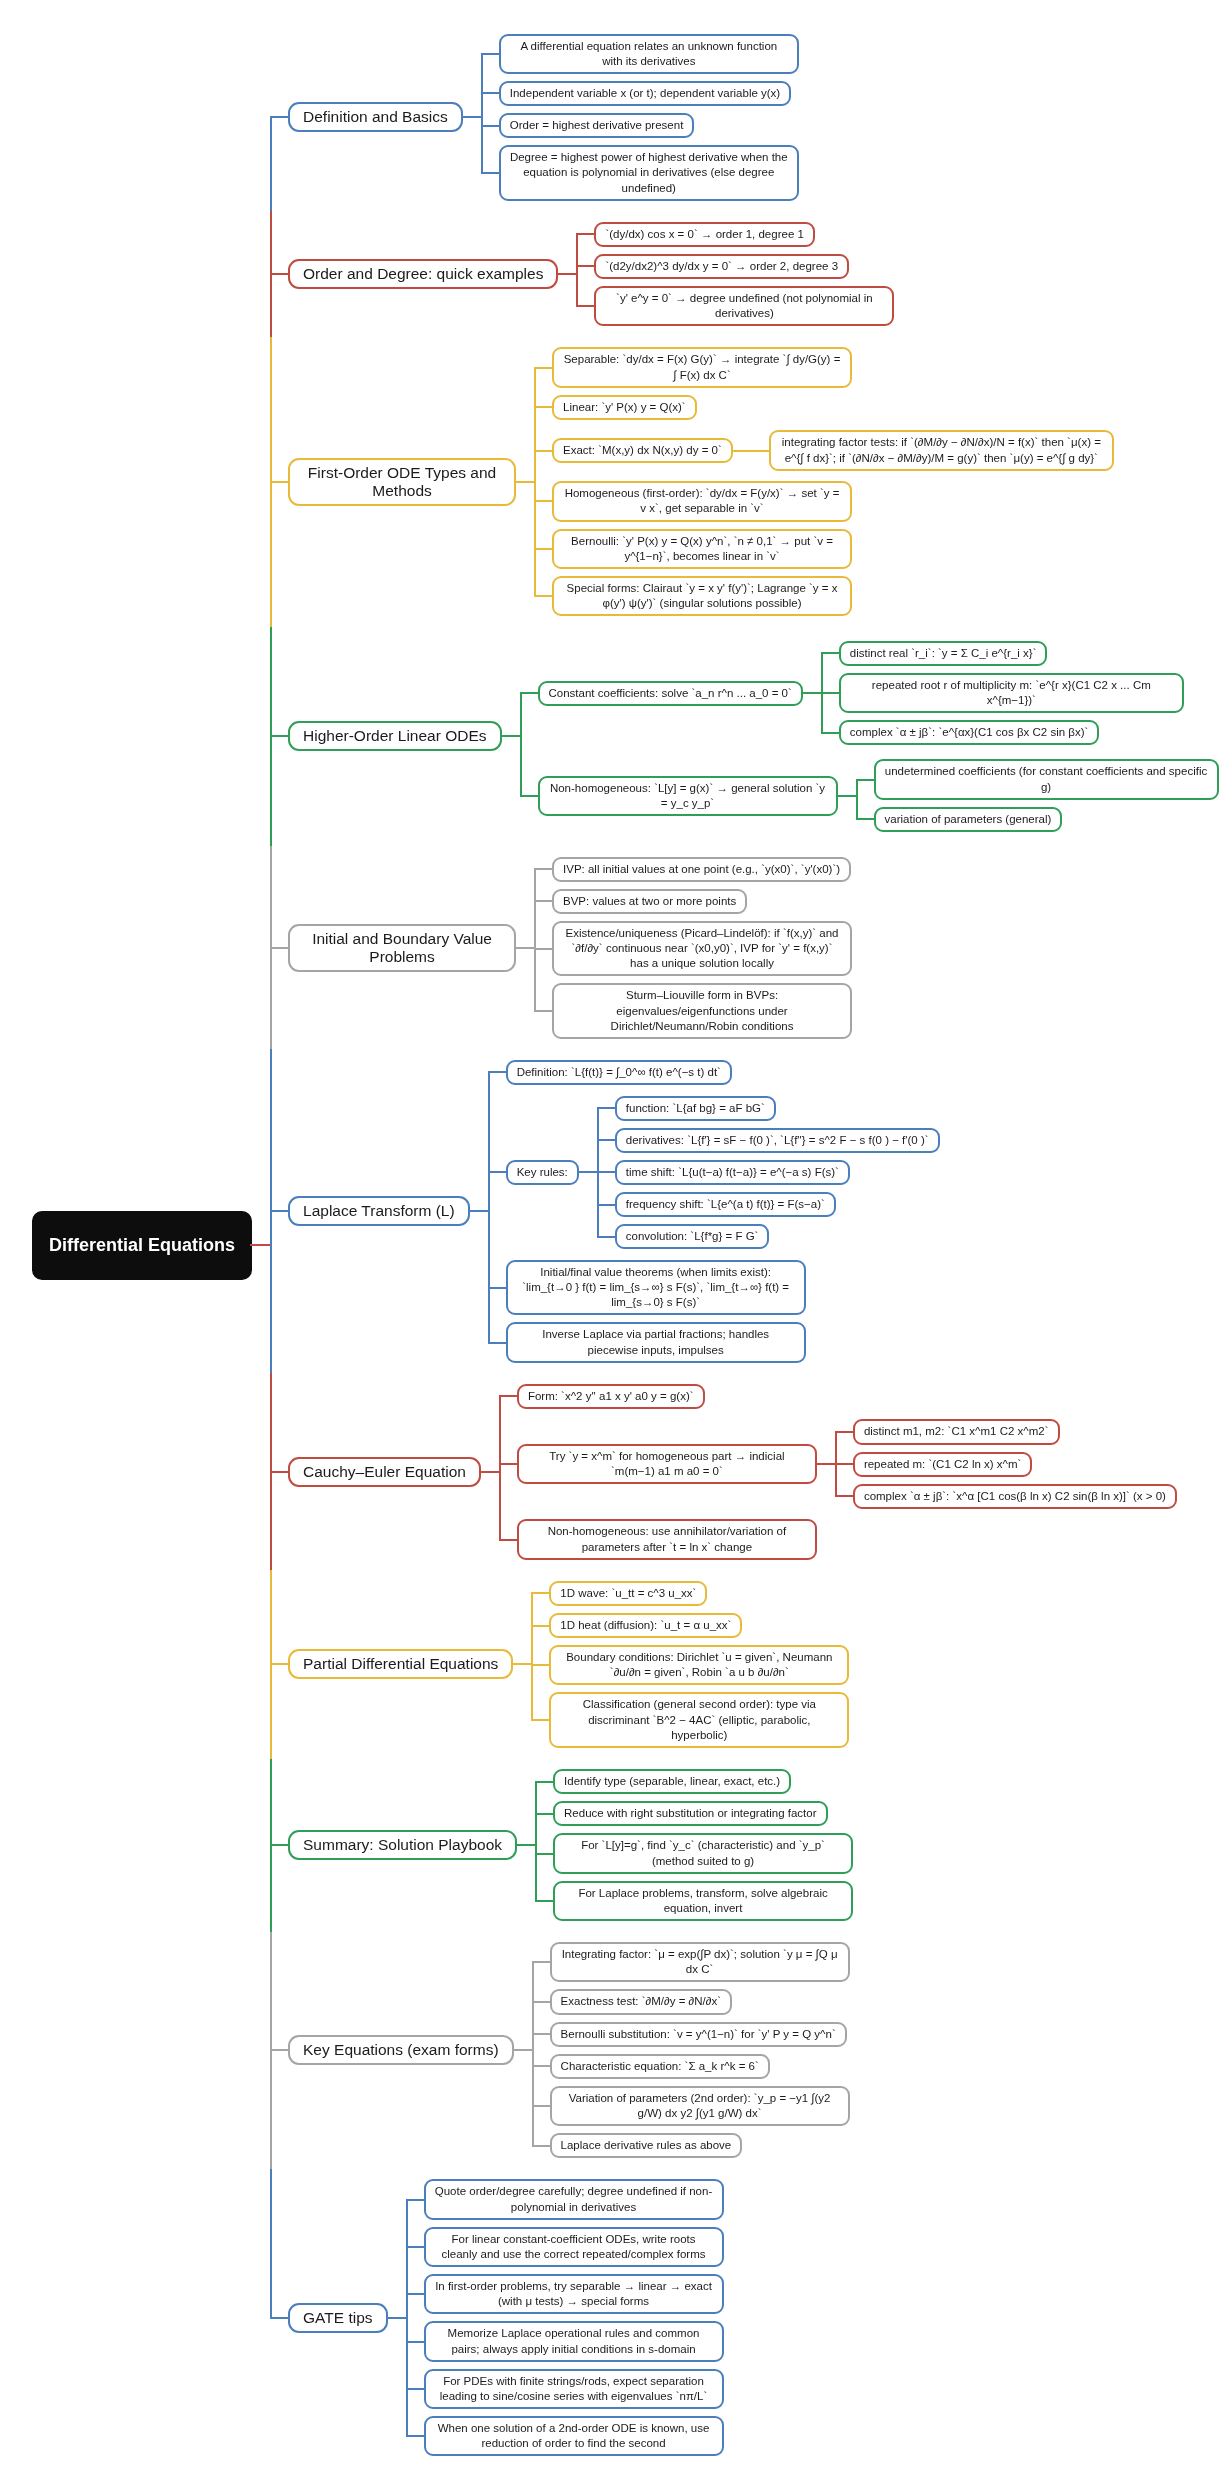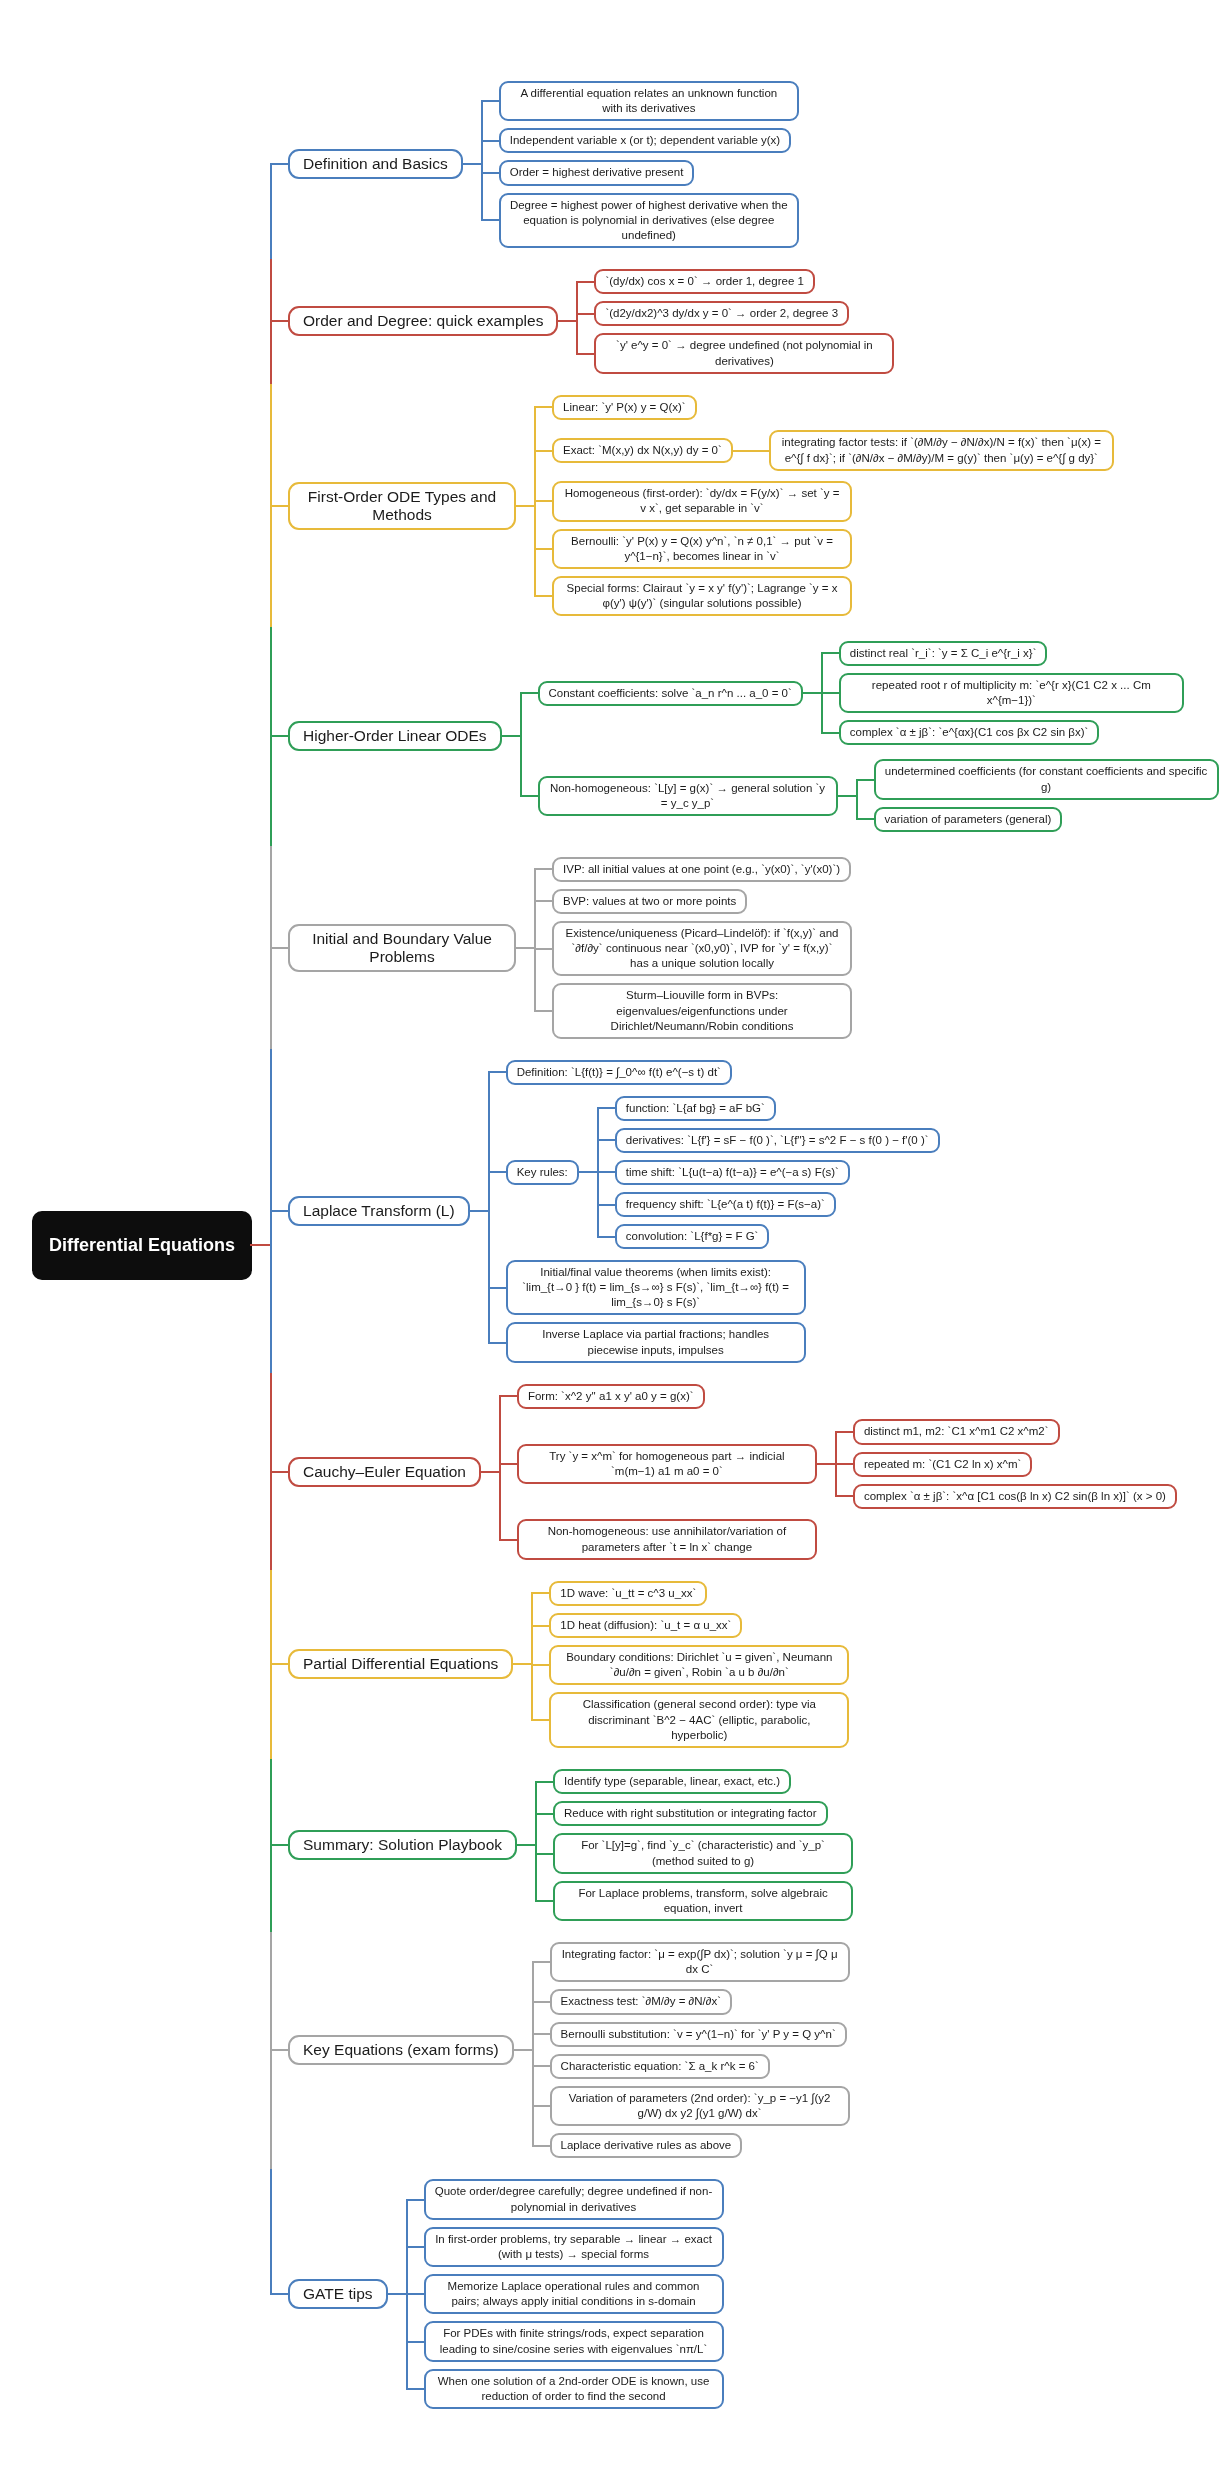--- a/index.html
+++ b/index.html
@@ -131,20 +131,25 @@
             </div>
           </div>
         </div>
       </div>
       <div class="kid" style="--c: #e7ba3a;">
         <div class="row">
           <div class="box label wrap has-kids" style="--c: #e7ba3a;">First-Order ODE Types and Methods</div>
           <div class="kids">
             <div class="kid" style="--c: #e7ba3a;">
               <div class="row">
+                <div class="box leaf" style="--c: #e7ba3a;">Separable: `dy/dx = F(x) G(y)` → integrate `∫ dy/G(y) = ∫ F(x) dx C`</div>
+              </div>
+            </div>
+            <div class="kid" style="--c: #e7ba3a;">
+              <div class="row">
                 <div class="box leaf" style="--c: #e7ba3a;">Linear: `y' P(x) y = Q(x)`</div>
               </div>
             </div>
             <div class="kid" style="--c: #e7ba3a;">
               <div class="row">
                 <div class="box leaf has-kids" style="--c: #e7ba3a;">Exact: `M(x,y) dx N(x,y) dy = 0`</div>
                 <div class="kids">
                   <div class="kid" style="--c: #e7ba3a;">
                     <div class="row">
                       <div class="box leaf deep" style="--c: #e7ba3a;">integrating factor tests: if `(∂M/∂y − ∂N/∂x)/N = f(x)` then `μ(x) = e^{∫ f dx}`; if `(∂N/∂x − ∂M/∂y)/M = g(y)` then `μ(y) = e^{∫ g dy}`</div>
@@ -428,20 +433,25 @@
           </div>
         </div>
       </div>
       <div class="kid" style="--c: #4a7ebd;">
         <div class="row">
           <div class="box label has-kids" style="--c: #4a7ebd;">GATE tips</div>
           <div class="kids">
             <div class="kid" style="--c: #4a7ebd;">
               <div class="row">
                 <div class="box leaf" style="--c: #4a7ebd;">Quote order/degree carefully; degree undefined if non-polynomial in derivatives</div>
+              </div>
+            </div>
+            <div class="kid" style="--c: #4a7ebd;">
+              <div class="row">
+                <div class="box leaf" style="--c: #4a7ebd;">For linear constant-coefficient ODEs, write roots cleanly and use the correct repeated/complex forms</div>
               </div>
             </div>
             <div class="kid" style="--c: #4a7ebd;">
               <div class="row">
                 <div class="box leaf" style="--c: #4a7ebd;">In first-order problems, try separable → linear → exact (with μ tests) → special forms</div>
               </div>
             </div>
             <div class="kid" style="--c: #4a7ebd;">
               <div class="row">
                 <div class="box leaf" style="--c: #4a7ebd;">Memorize Laplace operational rules and common pairs; always apply initial conditions in s-domain</div>

